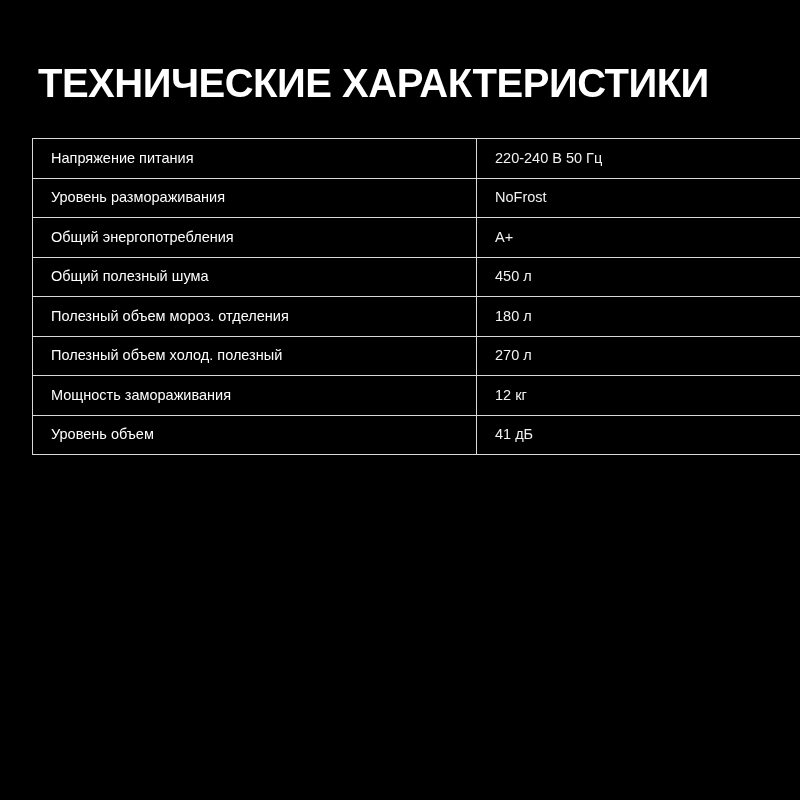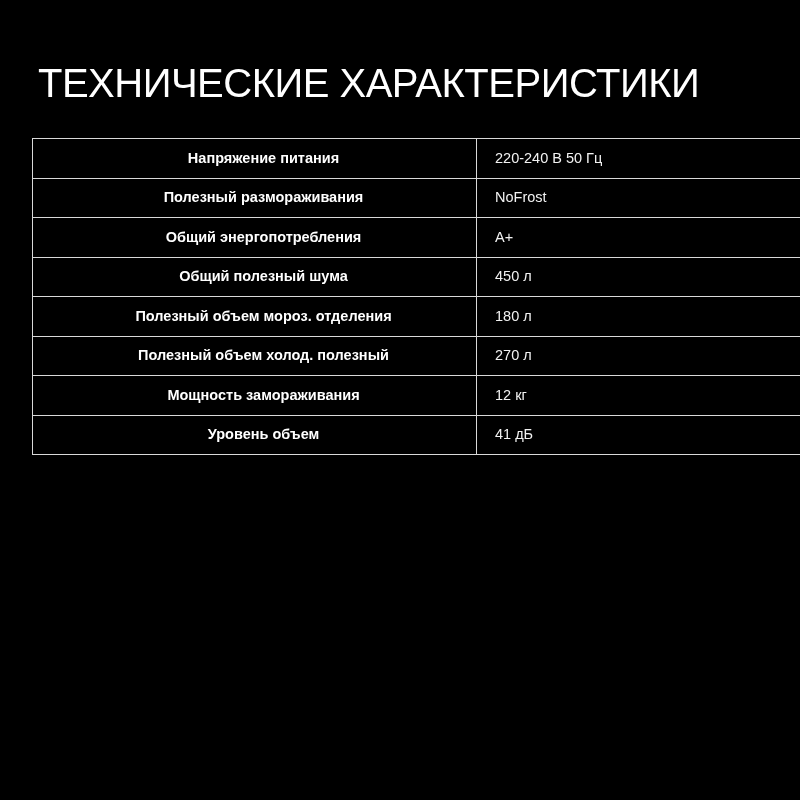--- a/index.html
+++ b/index.html
@@ -18,21 +18,21 @@
     position: relative;
     width: 800px;
     height: 800px;
     box-sizing: border-box;
   }
   .page-title {
     position: absolute;
     left: 38px;
     top: 34px;
     font-size: 40px;
-    font-weight: normal;
+    font-weight: bold;
     letter-spacing: -0.5px;
     line-height: 1.1;
     color: #ffffff;
     white-space: nowrap;
   }
   .spec-table {
     position: absolute;
     left: 32px;
     top: 138px;
     width: 736px;
@@ -46,22 +46,21 @@
     border: 1px solid #d9d9d9;
     padding: 0 0 0 18px;
     vertical-align: middle;
     font-size: 14.5px;
     line-height: 1.2;
     color: #ffffff;
     background: #000000;
   }
   .spec-table td.label-cell {
     width: 425px;
-    font-weight: bold;
-    text-align: center;
+    font-weight: normal;
   }
   .spec-table td.value-cell {
     width: 309px;
     font-weight: normal;
     color: #f2f2f2;
   }
 </style>
 </head>
 <body>
 
@@ -69,21 +68,21 @@
 
   <h1 class="page-title">ТЕХНИЧЕСКИЕ ХАРАКТЕРИСТИКИ</h1>
 
   <table class="spec-table">
     <tbody>
       <tr>
         <td class="label-cell">Напряжение питания</td>
         <td class="value-cell">220-240 В 50 Гц</td>
       </tr>
       <tr>
-        <td class="label-cell">Полезный размораживания</td>
+        <td class="label-cell">Уровень размораживания</td>
         <td class="value-cell">NoFrost</td>
       </tr>
       <tr>
         <td class="label-cell">Общий энергопотребления</td>
         <td class="value-cell">A+</td>
       </tr>
       <tr>
         <td class="label-cell">Общий полезный шума</td>
         <td class="value-cell">450 л</td>
       </tr>

